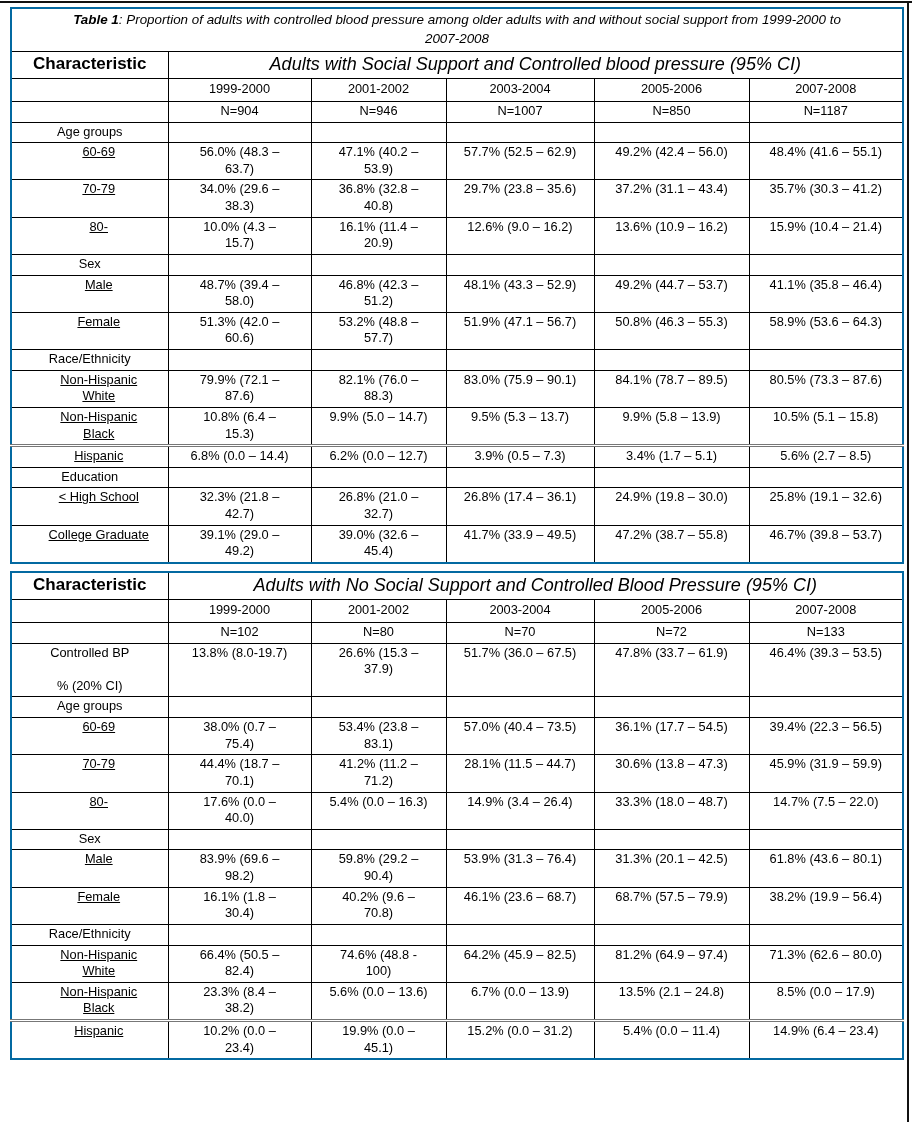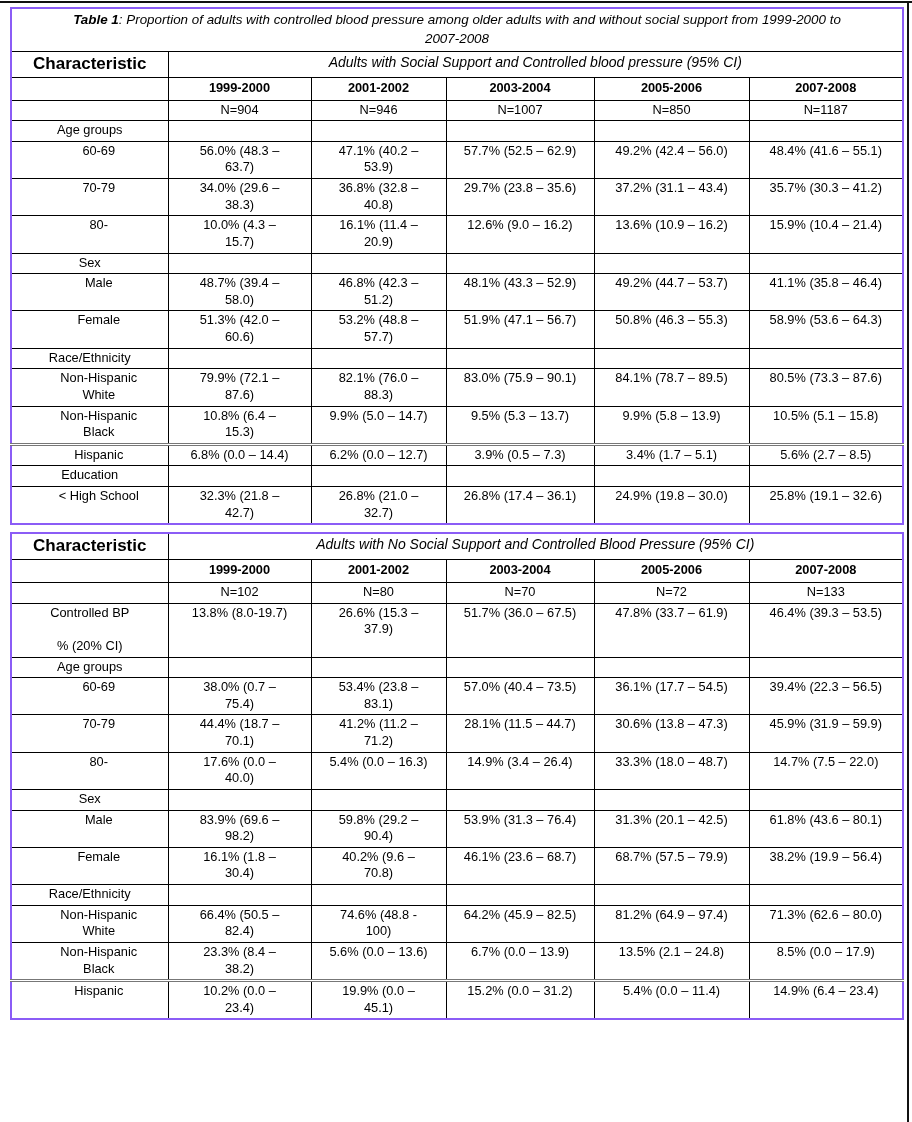--- a/index.html
+++ b/index.html
@@ -29,38 +29,38 @@
   }
   table.t2 { margin-top: 7px; }
   table.t td {
     border: 1px solid #000;
     padding: 1px 3px 2px 3px;
     vertical-align: top;
     text-align: center;
     white-space: pre-line;
     overflow: hidden;
   }
-  table.t { border: 2px solid #8b5cf6; }
+  table.t { border: 2px solid #0369a1; }
   td.title-cell {
     text-align: left;
     font-style: italic;
     font-size: 13.4px;
     padding: 2px 5px 3px 6px;
     line-height: 1.45;
   }
   td.title-cell .title-prefix { font-weight: bold; font-style: italic; }
   td.char-cell {
     text-align: left; font-weight: bold; padding-left: 6px; font-size: 17px;
   }
-  td.group-cell { font-style: italic; font-size: 14px; }
+  td.group-cell { font-style: italic; font-size: 18px; }
   td.group-left { text-align: left; padding-left: 8px; }
   td.group-center { text-align: center; }
-  tr.years-row td { font-weight: bold; padding-top: 2px; padding-bottom: 3px; }
+  tr.years-row td { font-weight: normal; padding-top: 2px; padding-bottom: 3px; }
   td.label { text-align: left; padding-left: 6px; }
-  td.label.indent { padding-left: 21px; }
+  td.label.indent { padding-left: 21px; text-decoration: underline; }
   tr.double-top > td { border-top: 3px double #777; }
 </style>
 </head>
 <body>
 
 <div class="page-top-edge"></div>
 <div class="page-right-edge"></div>
 
 <div class="doc">
 
@@ -214,20 +214,30 @@
         <tr>
           <td class="label indent">&lt; High School</td>
           <td>32.3% (21.8 –
 42.7)</td>
           <td>26.8% (21.0 –
 32.7)</td>
           <td>26.8% (17.4 – 36.1)</td>
           <td>24.9% (19.8 – 30.0)</td>
           <td>25.8% (19.1 – 32.6)</td>
         </tr>
+        <tr>
+          <td class="label indent">College Graduate</td>
+          <td>39.1% (29.0 –
+49.2)</td>
+          <td>39.0% (32.6 –
+45.4)</td>
+          <td>41.7% (33.9 – 49.5)</td>
+          <td>47.2% (38.7 – 55.8)</td>
+          <td>46.7% (39.8 – 53.7)</td>
+        </tr>
       </tbody>
   </table>
 
   <table class="t t2">
     <colgroup>
       <col style="width:157px">
         <col style="width:143px">
         <col style="width:135px">
       <col style="width:148px">
         <col style="width:155px">

